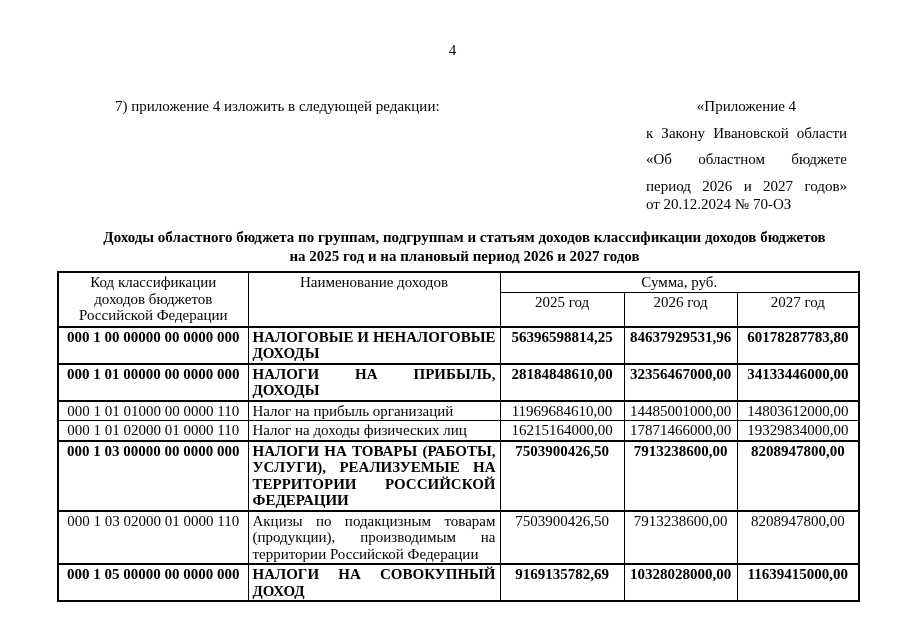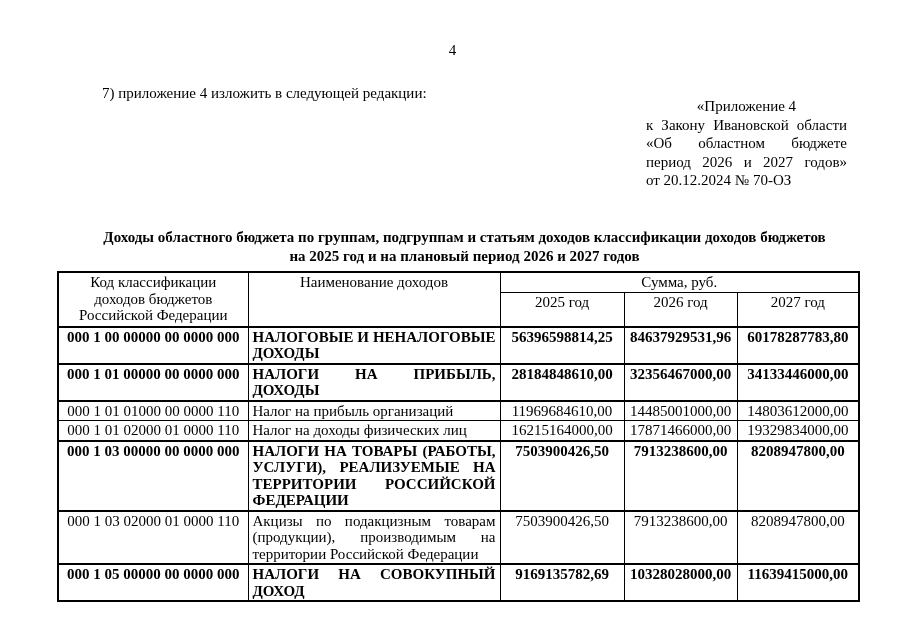--- a/index.html
+++ b/index.html
@@ -21,32 +21,32 @@
     position: absolute;
     top: 42px;
     left: 0;
     width: 905px;
     text-align: center;
   }
   .intro {
     position: absolute;
     top: 81px;
     left: 98px;
-    margin: 4px;
+    margin: 17px;
   }
   .appendix {
     position: absolute;
     top: 97px;
     left: 646px;
     width: 201px;
     line-height: 18.6px;
     font-family: Liberation Serif, serif;
   }
   .apx-center { text-align: center; }
-  .apx-just   { text-align: justify; text-align-last: justify; }
+  .apx-just   { text-align: justify; text-align-last: justify; margin-top: 8px; }
   .apx-left   { text-align: left; }
   .table-title {
     position: absolute;
     top: 228px;
     left: 0;
     width: 905px;
     text-align: center;
     font-weight: bold;
     line-height: 19px;
     margin-left: 12px;

